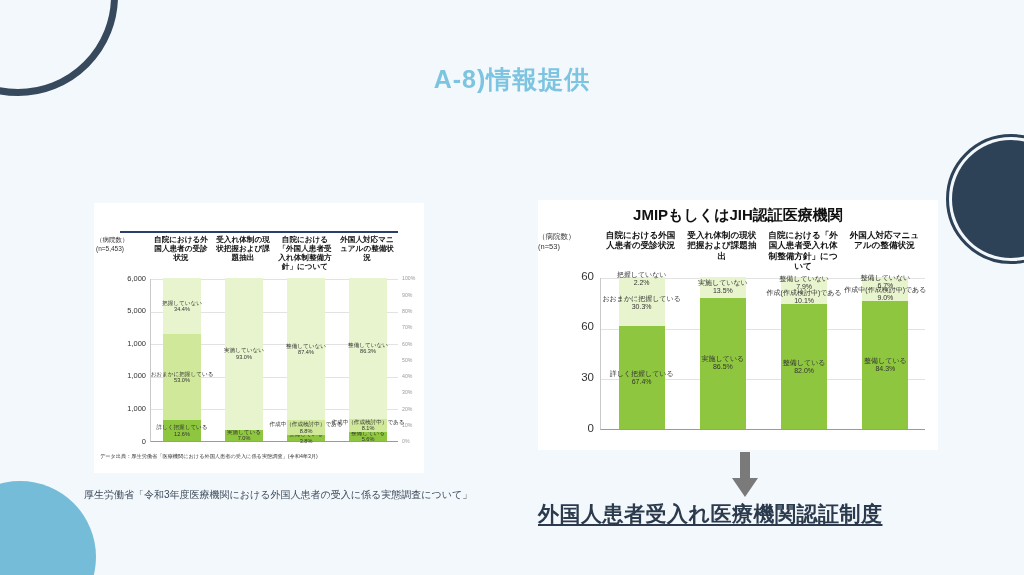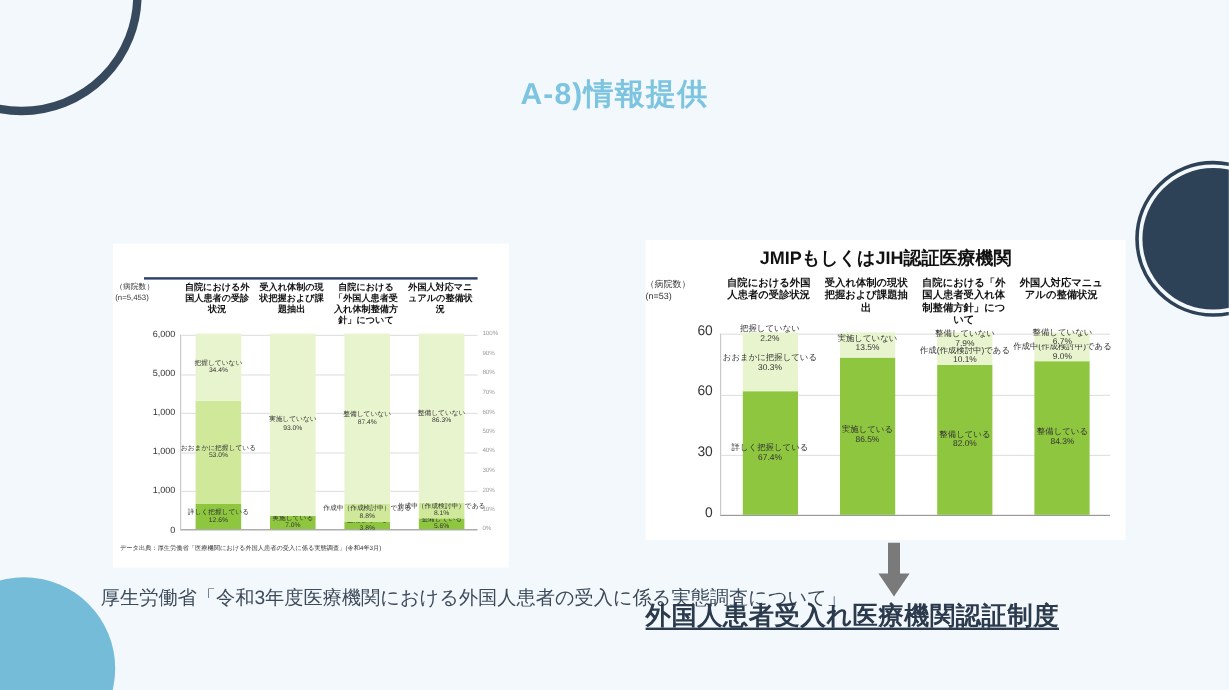--- a/index.html
+++ b/index.html
@@ -119,21 +119,21 @@
   .src-note {
     position: absolute;
     color: #333;
     white-space: nowrap;
   }
 
   
   #left-caption {
     position: absolute;
     color: #3c4a5a;
-    font-size: 16px;
+    font-size: 10px;
     white-space: nowrap;
     text-align: right;
   }
 
   
   #down-arrow { position: absolute; }
   #link-block {
     position: absolute;
     color: #2b3a4c;
     font-weight: bold;

